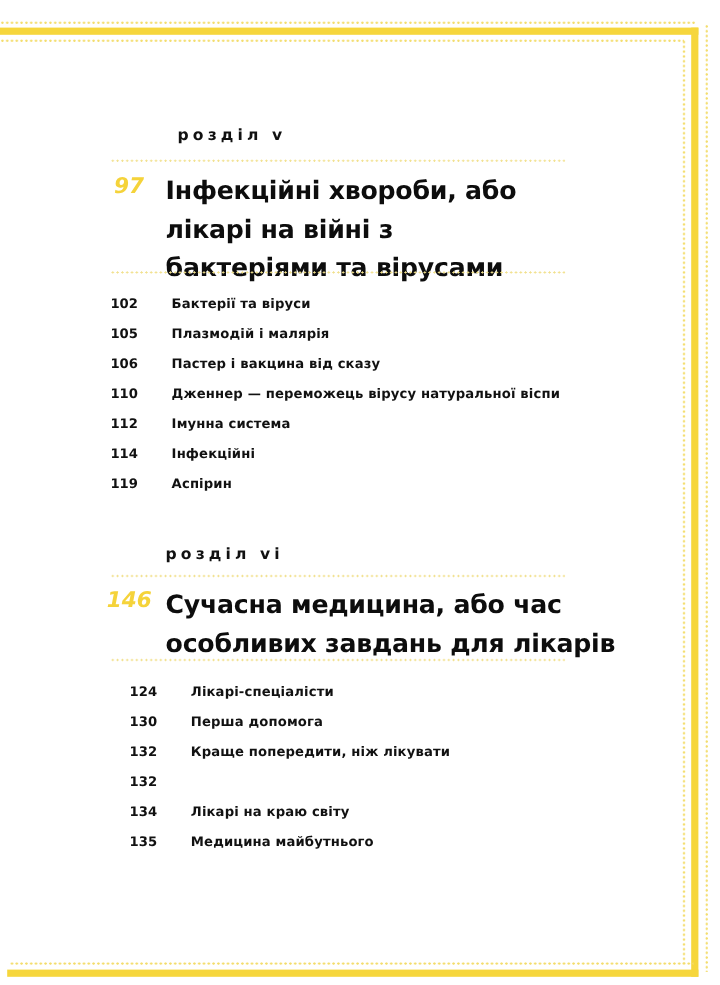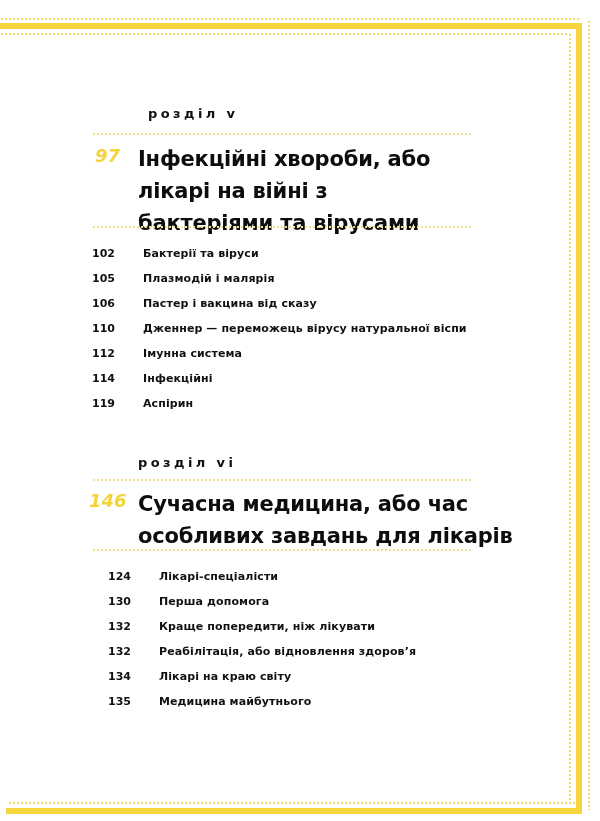--- a/index.html
+++ b/index.html
@@ -111,21 +111,20 @@
     <li class="toc-item">
         <span class="toc-page">130</span>
         <span class="toc-title">Перша допомога</span>
       </li>
     <li class="toc-item">
         <span class="toc-page">132</span>
         <span class="toc-title">Краще попередити, ніж лікувати</span>
       </li>
     <li class="toc-item">
         <span class="toc-page">132</span>
-        <span class="toc-title">Реабілітація, або відновлення здоров’я</span>
       </li>
     <li class="toc-item">
         <span class="toc-page">134</span>
         <span class="toc-title">Лікарі на краю світу</span>
       </li>
     <li class="toc-item">
         <span class="toc-page">135</span>
         <span class="toc-title">Медицина майбутнього</span>
       </li>
   </ul>

